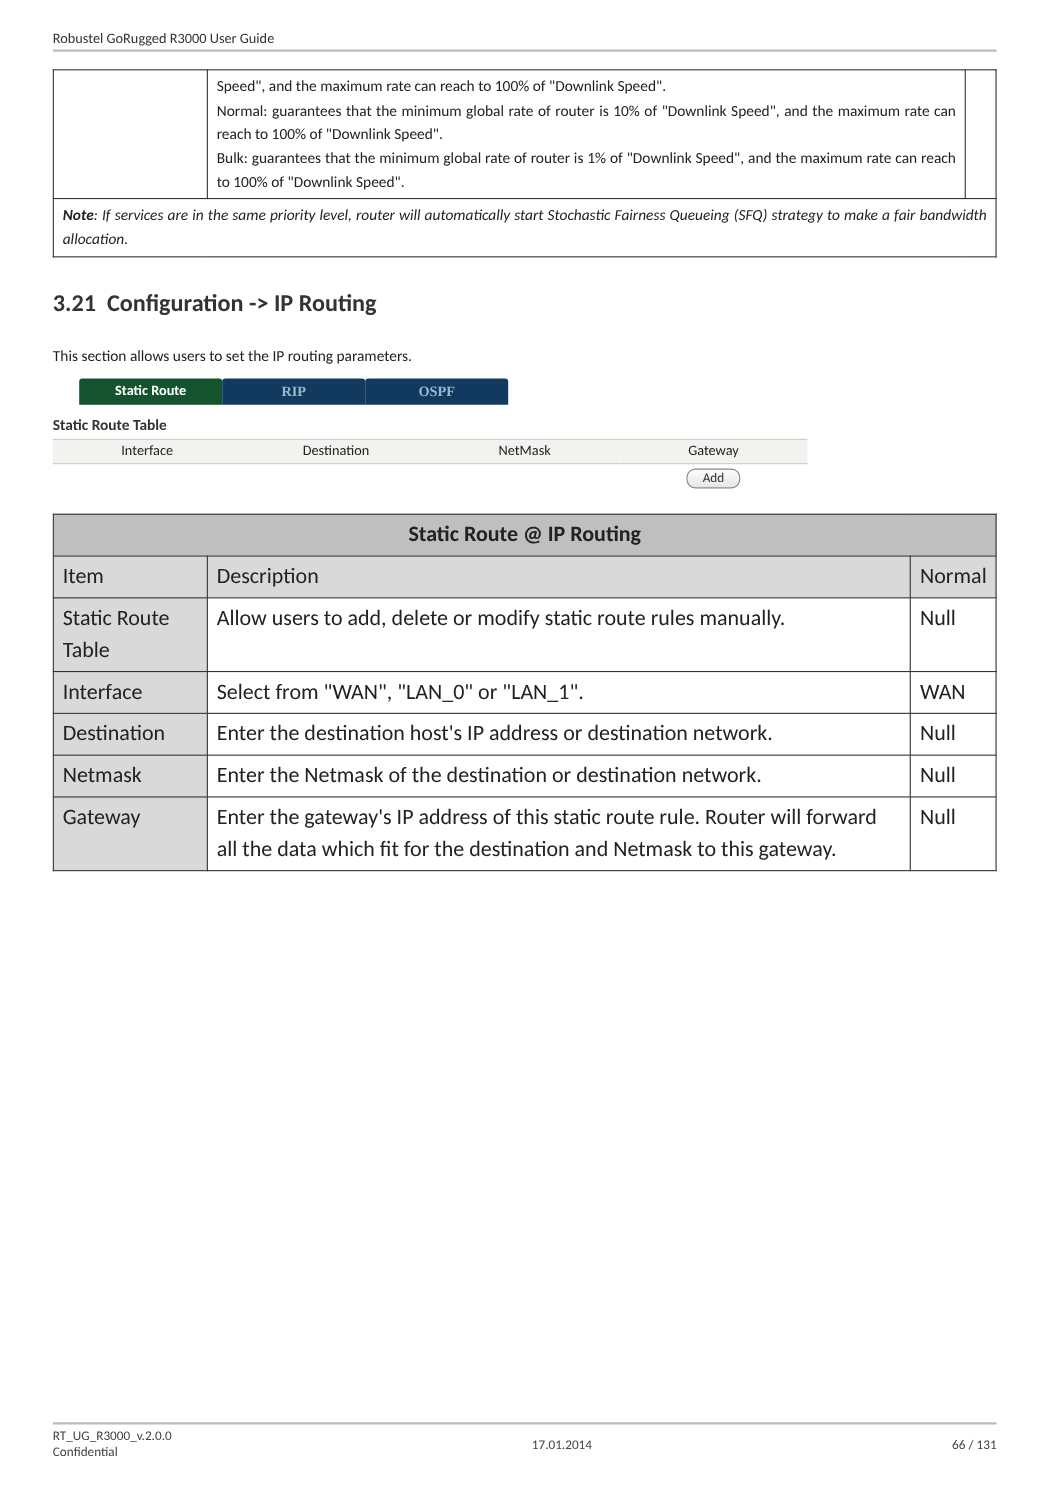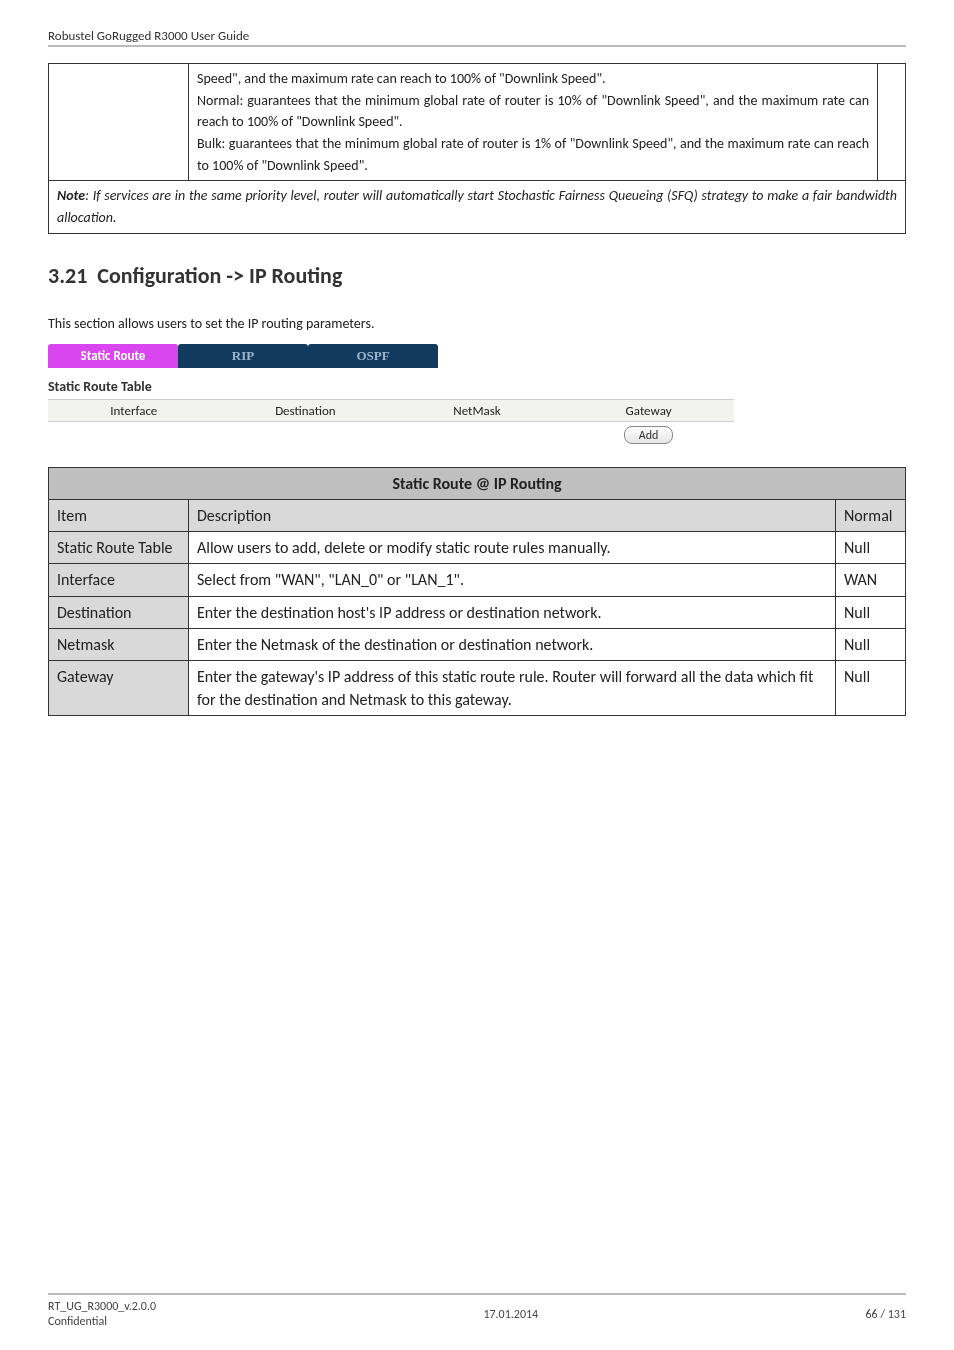--- a/index.html
+++ b/index.html
@@ -63,22 +63,23 @@
     font-size: 13px;
     font-weight: bold;
     text-align: center;
     border-top-left-radius: 3px;
     border-top-right-radius: 3px;
     min-width: 130px;
     height: 24px;
     line-height: 16px;
   }
   .tab.active {
-    background: #d946ef;
+    background: #14532d;
     color: #fff;
+    margin-left: 24px;
   }
   .tab.inactive {
     background: #123a5f;
     color: #9ab7cf;
     font-family: Liberation Serif, serif;
   }
   .sectionhead {
     font-weight: bold;
     font-size: 14px;
     color: #333;
@@ -106,21 +107,21 @@
     padding: 1px 14px;
     border: 1px solid #888;
     border-radius: 8px;
     background: linear-gradient(#fdfdfd, #e6e6e6);
     color: #333;
   }
   
   table.spec {
     width: 100%;
     border-collapse: collapse;
-    font-size: 16px;
+    font-size: 20px;
   }
   table.spec th, table.spec td {
     border: 1px solid #333;
     padding: 4px 8px;
     text-align: left;
     vertical-align: top;
     line-height: 1.45;
   }
   table.spec th { background: #bfbfbf; font-weight: bold; text-align: center; }
   table.spec tr.head2 td { background: #d9d9d9; }

